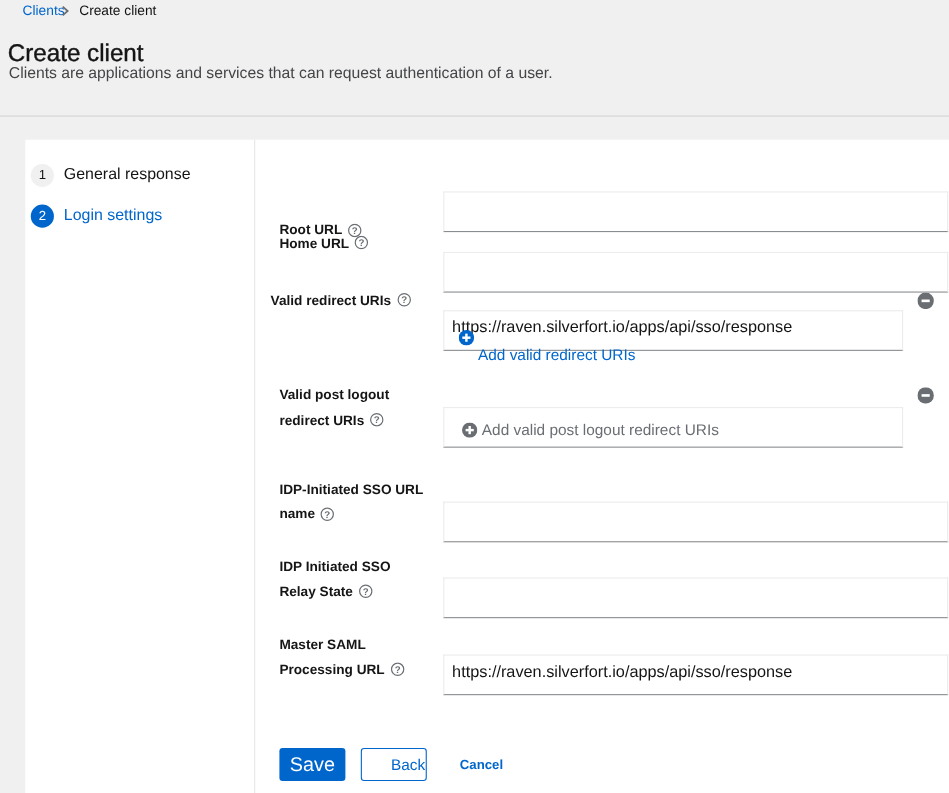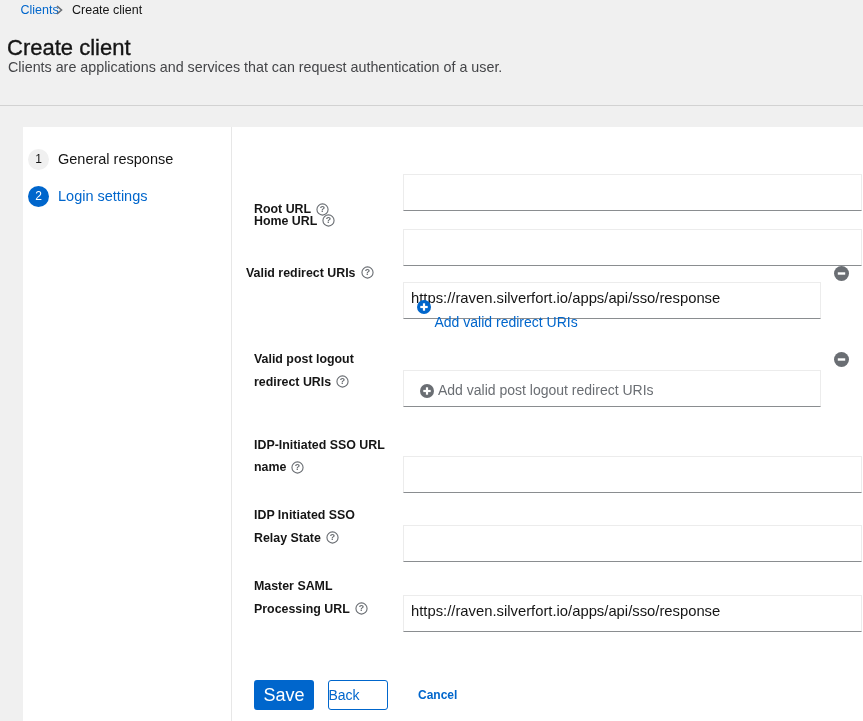--- a/index.html
+++ b/index.html
@@ -90,14 +90,14 @@
     </svg></div>
 <div class="inp" style="left:403px; top:499px; width:459px;"></div>
 
 <div class="lbl" style="left:254px; top:575.3px; width:160px;">Master SAML<br>Processing URL<svg class="helpico" width="13" height="13" viewBox="0 0 14 14">
       <circle cx="7" cy="7" r="6" fill="none" stroke="#6a6e73" stroke-width="1.2"></circle>
       <text x="7" y="10.2" text-anchor="middle" font-size="9.5" font-weight="bold" fill="#6a6e73">?</text>
     </svg></div>
 <div class="inp inptext" style="left:403px; top:569px; width:459px;">https://raven.silverfort.io/apps/api/sso/response</div>
 
 <div class="abs" style="left:254px; top:680px; width:60px; height:30px; background:#0066cc; border-radius:3px; color:#fff; font-size:18px; line-height:30px; text-align:center;">Save</div>
-<div class="abs" style="left:327.5px; top:680px; width:60px; height:30px; background:#fff; border:1px solid #0066cc; border-radius:3px; color:#0066cc; font-size:14px; line-height:28px; text-align:left;">Back</div>
+<div class="abs" style="left:327.5px; top:680px; width:60px; height:30px; background:#fff; border:1px solid #0066cc; border-radius:3px; color:#0066cc; font-size:14px; line-height:28px; text-align:right;">Back</div>
 <div class="abs" style="left:418px; top:688px; font-size:12px; line-height:15px; color:#0066cc;font-weight:bold;">Cancel</div>
 
 </body></html>

